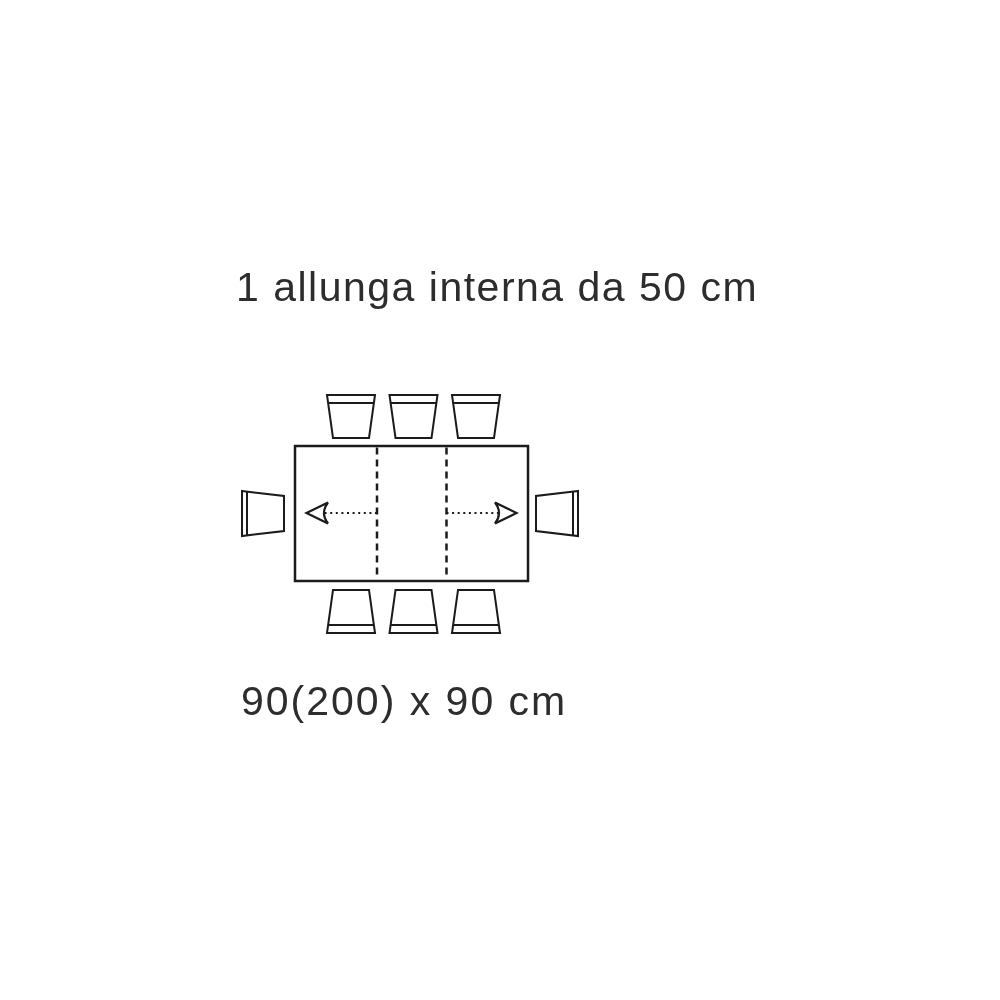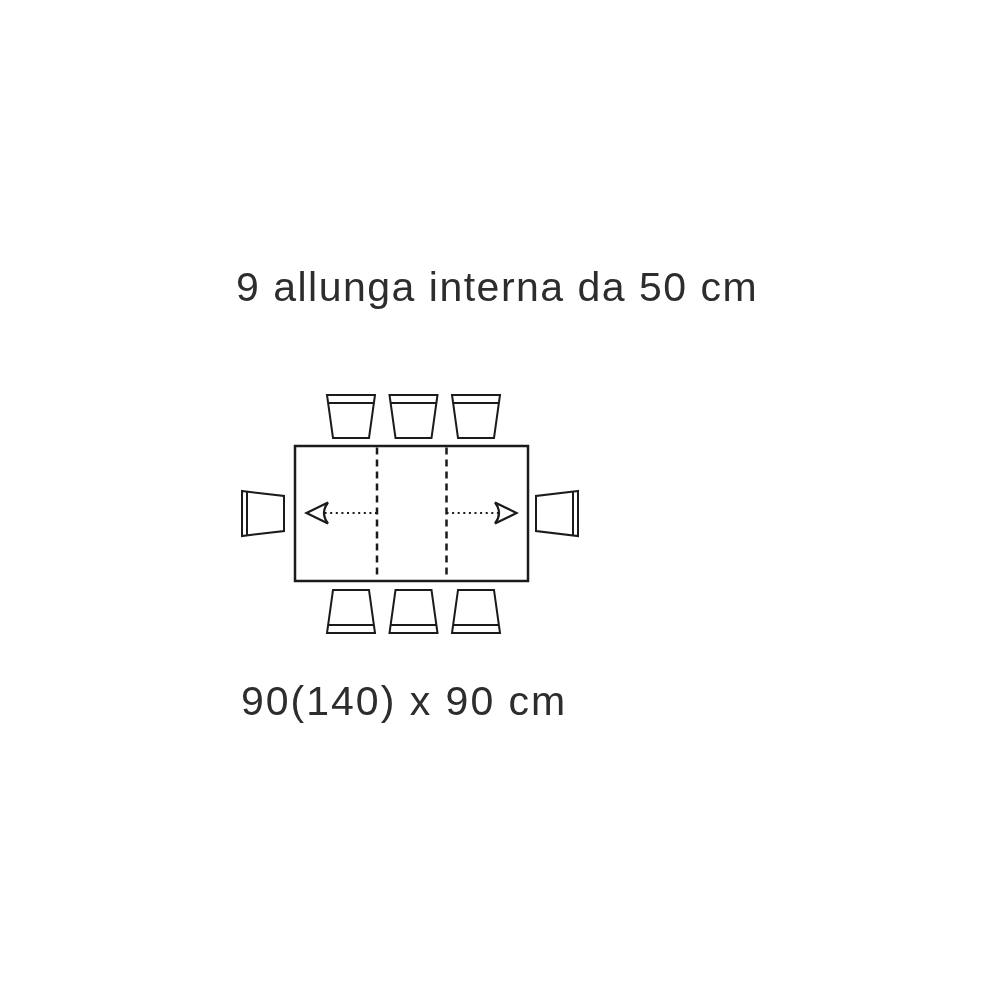--- a/index.html
+++ b/index.html
@@ -61,21 +61,21 @@
     stroke-width: 2.2;
     stroke-linejoin: miter;
   }
 </style>
 </head>
 <body>
 
 <div class="canvas">
 
   <div class="caption">
-    <div>9 allunga interna da 50 cm</div>
+    <div>1 allunga interna da 50 cm</div>
   </div>
 
   <svg class="plan" viewBox="230 385 360 260">
 
     <rect class="ln table-edge" x="295" y="446" width="233" height="135"></rect>
 
     <line class="ln leaf-line" x1="377" y1="447.5" x2="377" y2="579.5"></line>
     <line class="ln leaf-line" x1="446.5" y1="447.5" x2="446.5" y2="579.5"></line>
 
     <g>
@@ -118,15 +118,15 @@
       <line class="ln chair-edge" x1="247" y1="492" x2="247" y2="535"></line>
     </g>
 
     <g>
       <path class="ln chair-edge" d="M578 491 L536 496 L536 531 L578 536 Z"></path>
       <line class="ln chair-edge" x1="573" y1="492" x2="573" y2="535"></line>
     </g>
 
   </svg>
 
-  <div class="dimension">90(140) x 90 cm</div>
+  <div class="dimension">90(200) x 90 cm</div>
 
 </div>
 
 </body></html>

